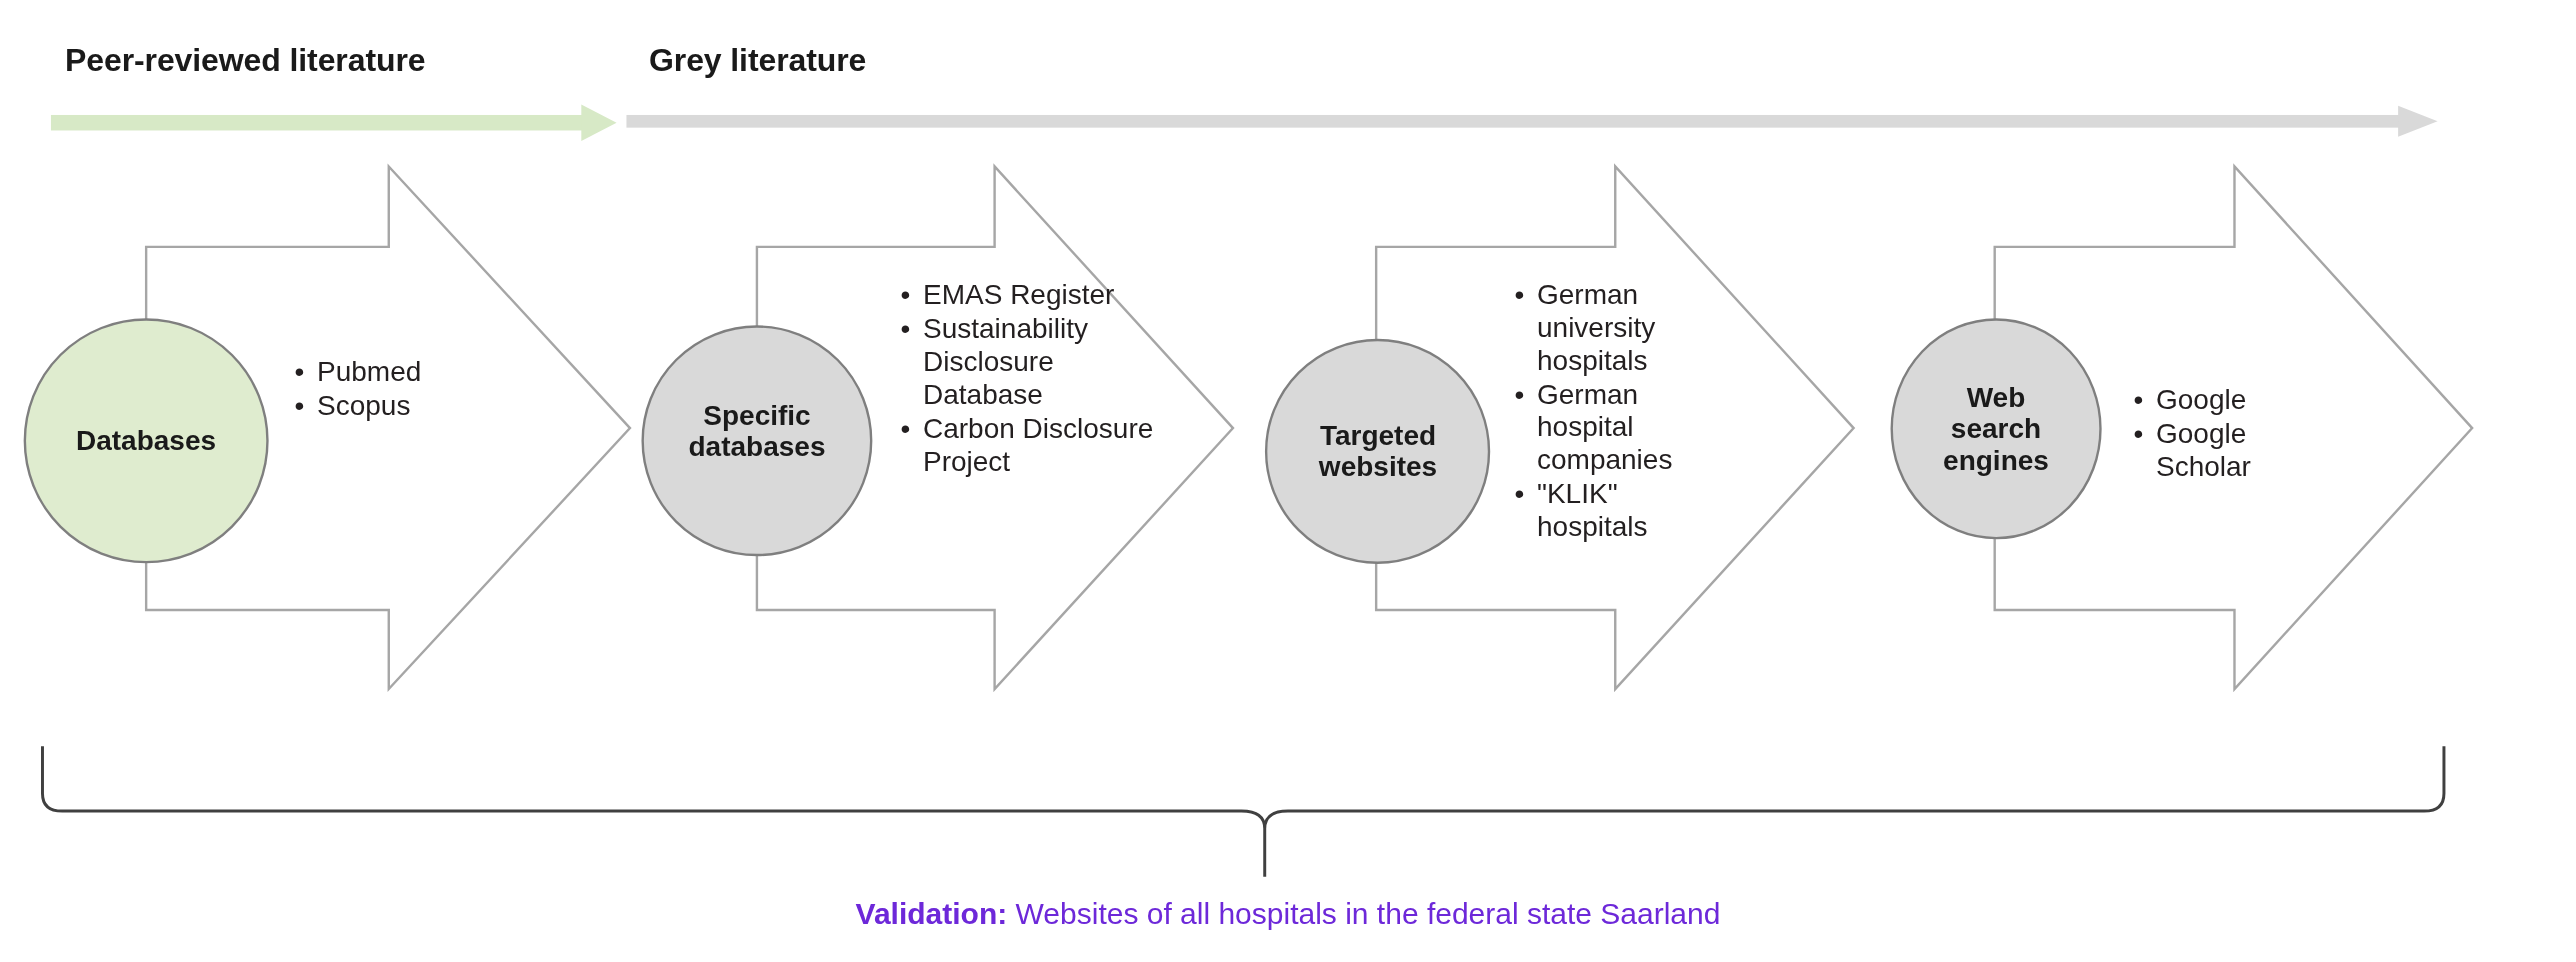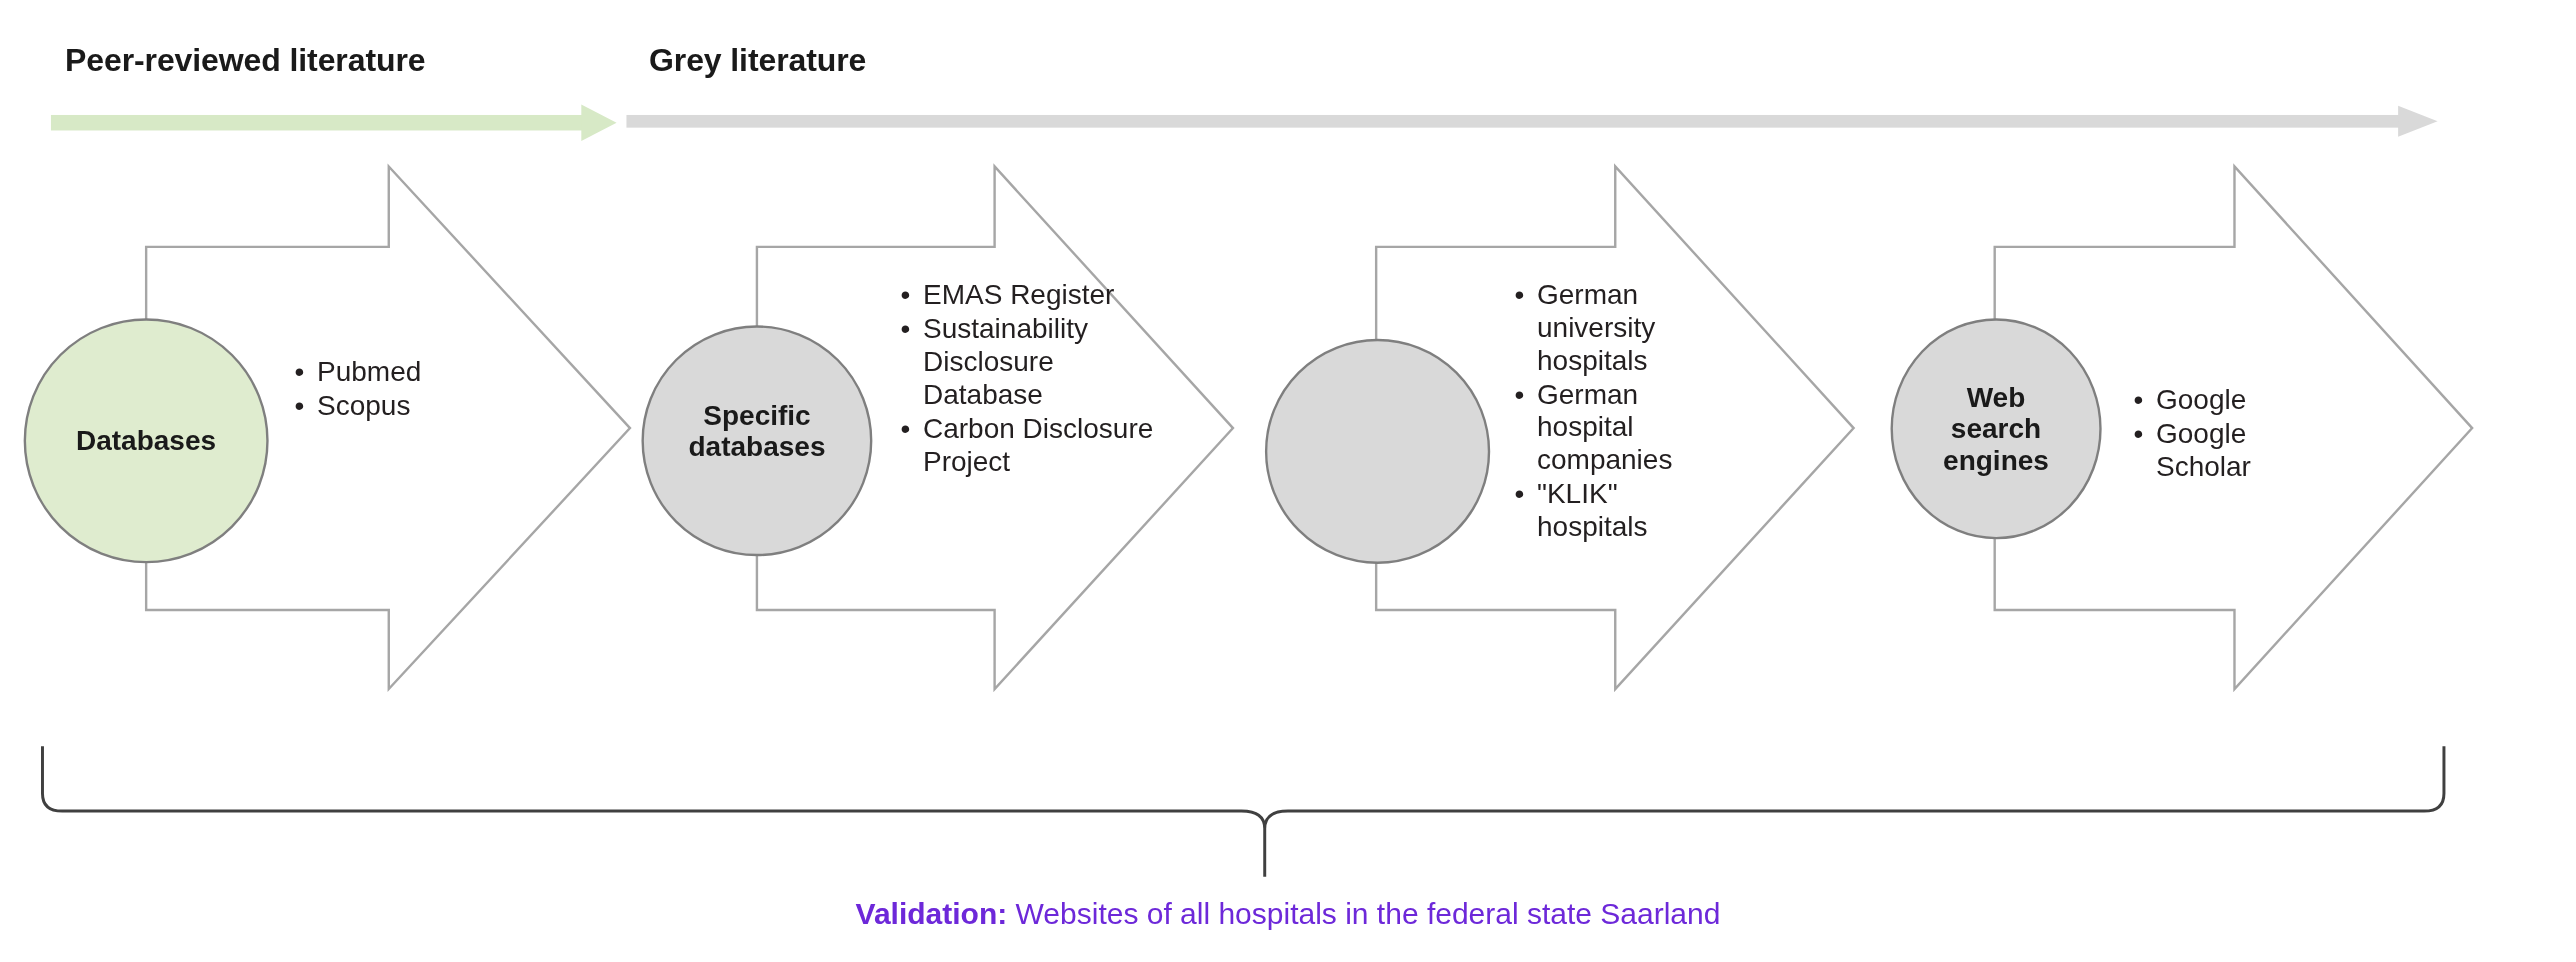--- a/index.html
+++ b/index.html
@@ -130,20 +130,22 @@
     <circle cx="1953" cy="640" r="158" fill="#d9d9d9" stroke="#7f7f7f" stroke-width="3.4"></circle>
     <ellipse cx="2830" cy="608" rx="148" ry="155" fill="#d9d9d9" stroke="#7f7f7f" stroke-width="3.4"></ellipse>
 
     <path d="M 60,1058 L 60,1125 Q 60,1150 88,1150 L 1760,1150 Q 1793,1150 1793,1175 L 1793,1243
          M 3465,1058 L 3465,1125 Q 3465,1150 3437,1150 L 1826,1150 Q 1793,1150 1793,1175" fill="none" stroke="#404040" stroke-width="4.2" stroke-linecap="butt"></path>
   </svg>
 
   <div class="node-label" style="left:146px;  top:441px; width:226px;">Databases</div>
   <div class="node-label" style="left:757px; top:431px; width:212px;">Specific
 databases</div>
+  <div class="node-label" style="left:1378px; top:451px; width:212px;">Targeted
+websites</div>
   <div class="node-label" style="left:1996px; top:429px; width:183px;">Web
 search
 engines</div>
 
   <ul class="bullets" style="left:281px; top:344px; width:162px;">
     <li>Pubmed</li>
     <li>Scopus</li>
   </ul>
 
   <ul class="bullets" style="left:887px; top:267px; width:261px;">

